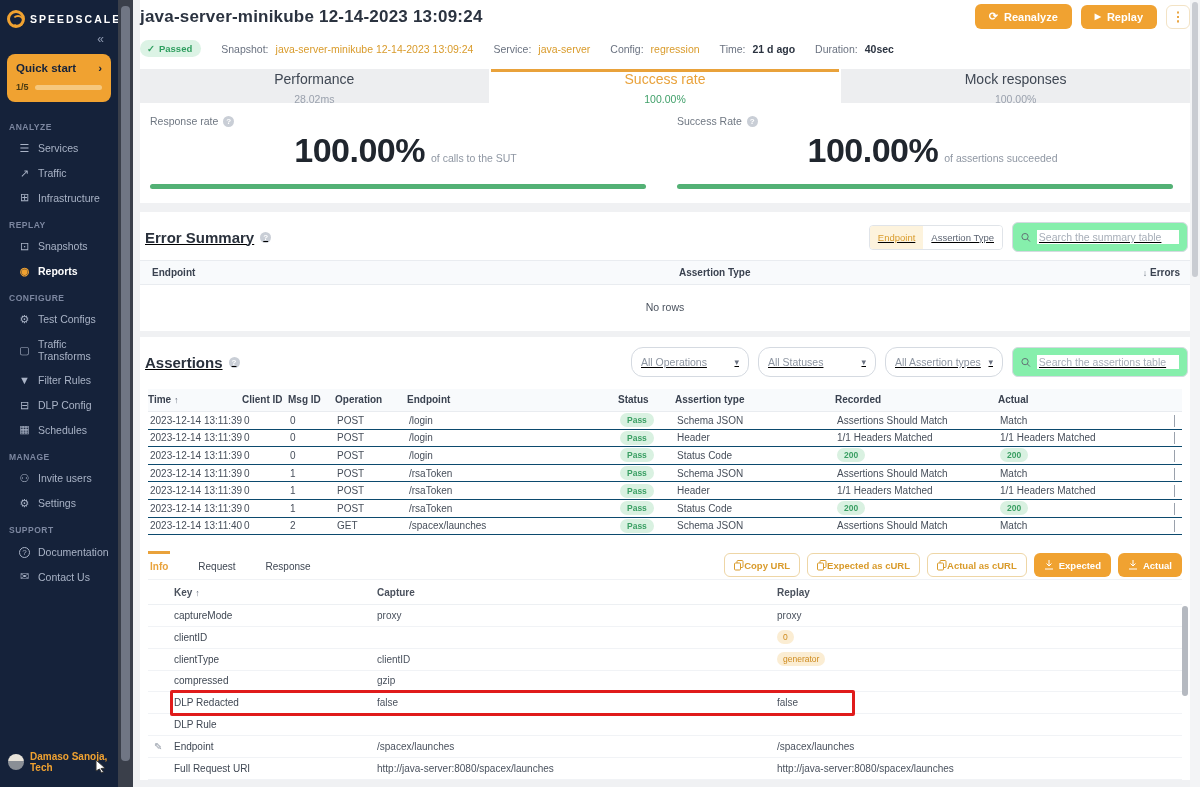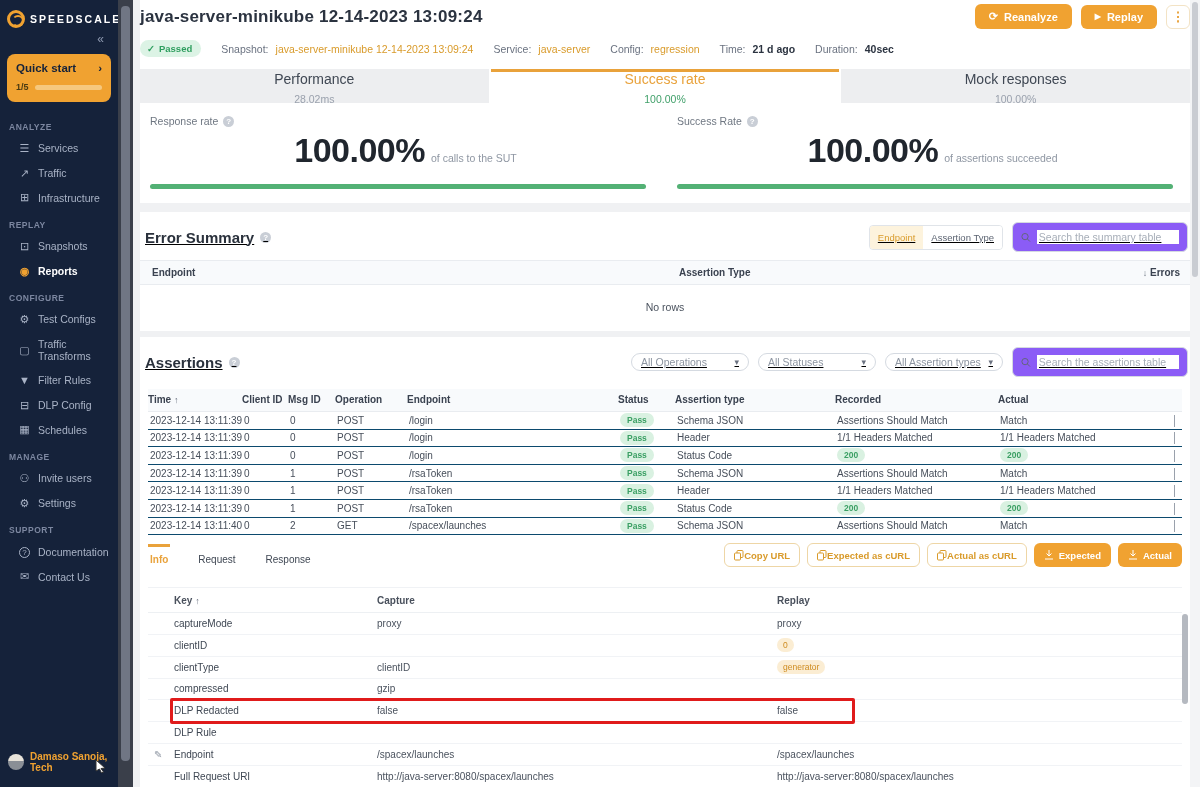--- a/index.html
+++ b/index.html
@@ -65,39 +65,39 @@
 
   .band8{height:9px;background:#F0F1F3;}
   .band6{height:6px;background:#F0F1F3;}
   .card{background:#fff;}
   .sec-head{display:flex;align-items:center;padding:10px 2px 8px 5px;text-decoration:underline;}
   .sec-title{font-size:15px;font-weight:bold;color:#2A313C;display:flex;align-items:center;gap:6px;}
   .sec-ctrl{margin-left:auto;display:flex;align-items:center;gap:9px;}
   .toggle{display:flex;border:1px solid #E0E4E9;border-radius:4px;overflow:hidden;font-size:9.5px;}
   .tg{padding:6px 8px;color:#5C6472;background:#fff;cursor:pointer;}
   .tg.on{background:#FDF3DD;color:#D99B2B;}
-  .search{display:flex;align-items:center;gap:6px;border:1px solid #D5DAE1;border-radius:6px;height:30px;width:176px;padding:0 8px;background:#8b5cf6;}
+  .search{display:flex;align-items:center;gap:6px;border:1px solid #D5DAE1;border-radius:6px;height:30px;width:176px;padding:0 8px;background:#86efac;}
   .search input{border:none;outline:none;font-size:10.5px;width:100%;color:#3A4250;font-family:"Liberation Sans",sans-serif;}
   .search input::placeholder{color:#A7AEB8;}
   .es-cols{display:grid;grid-template-columns:527px 440px 1fr;background:#F8FAFC;border-top:1px solid #E9ECF0;border-bottom:1px solid #E9ECF0;font-size:10px;font-weight:bold;color:#3A4250;padding:6px 10px 6px 12px;}
   .es-cols .right{text-align:right;color:#3A4250;}
   .no-rows{text-align:center;font-size:10.5px;color:#4A525E;padding:16px 0 18px 0;}
 
-  .dd{display:flex;align-items:center;justify-content:space-between;border:1px solid #D5DAE1;border-radius:12px;height:18px;min-width:118px;padding:0 9px;font-size:10.5px;color:#8D95A1;background:#fff;cursor:pointer;gap:7px;}
+  .dd{display:flex;align-items:center;justify-content:space-between;border:1px solid #D5DAE1;border-radius:12px;height:30px;min-width:118px;padding:0 9px;font-size:10.5px;color:#8D95A1;background:#fff;cursor:pointer;gap:7px;}
   .dd .caret{color:#6B7280;font-size:9px;}
 
   .atable{margin:4px 8px 0 8px;}
   .agrid{display:grid;grid-template-columns:94px 46px 47px 72px 211px 57px 160px 163px 160px 1fr;align-items:center;padding-left:2px;}
   .ahead{font-size:10px;font-weight:bold;color:#3A4250;padding:5px 0 6px 0;border-bottom:1px solid #E9ECF0;background:#F8FAFC;}
   .arow{font-size:10px;color:#464E5A;height:17.6px;border-bottom:1px solid #0c4a6e;cursor:pointer;}
   .pill-g{display:inline-flex;background:#D9F1E1;color:#3A9F63;font-weight:bold;font-size:8.5px;border-radius:9px;padding:2px 7px;align-items:center;gap:3px;}
   .chev{width:6px;height:6px;border-right:1.5px solid #9AA1AC;border-bottom:1.5px solid #9AA1AC;transform:rotate(45deg);margin-left:14px;}
   .chev.up{transform:rotate(-135deg);margin-top:4px;}
 
-  .dtabs-row{display:flex;align-items:flex-end;margin:8px 8px 0 8px;border-bottom:1px solid #F0F2F5;padding-bottom:20px;}
+  .dtabs-row{display:flex;align-items:center;margin:18px 8px 0 8px;border-bottom:1px solid #F0F2F5;padding-bottom:2px;}
   .dtab{font-size:10px;color:#3F4753;padding:7px 2px 2px 2px;margin-right:26px;border-top:3px solid transparent;cursor:pointer;}
   .dtab.active{color:#E9A23B;font-weight:bold;border-top-color:#E9A23B;}
   .dbtns{margin-left:auto;display:flex;align-items:center;gap:7px;}
   .btn-outline{display:flex;align-items:center;border:1px solid #EED6A6;color:#D99B2B;font-size:9.5px;font-weight:bold;border-radius:6px;height:24px;padding:0 9px;background:#fff;cursor:pointer;}
   .btn-fill{display:flex;align-items:center;gap:5px;background:#F0A231;color:#fff;font-size:9.5px;font-weight:bold;border-radius:6px;height:24px;padding:0 10px;cursor:pointer;}
 
   .dtable{margin:0 8px;position:relative;}
   .dgrid{display:grid;grid-template-columns:26px 203px 400px 1fr;align-items:center;}
   .dhead{font-size:10px;font-weight:bold;color:#4A515D;padding:7px 0 6px 0;border-bottom:1px solid #EDF0F3;}
   .drow{font-size:10px;color:#4A525E;height:21.8px;border-bottom:1px solid #F1F3F6;position:relative;}

